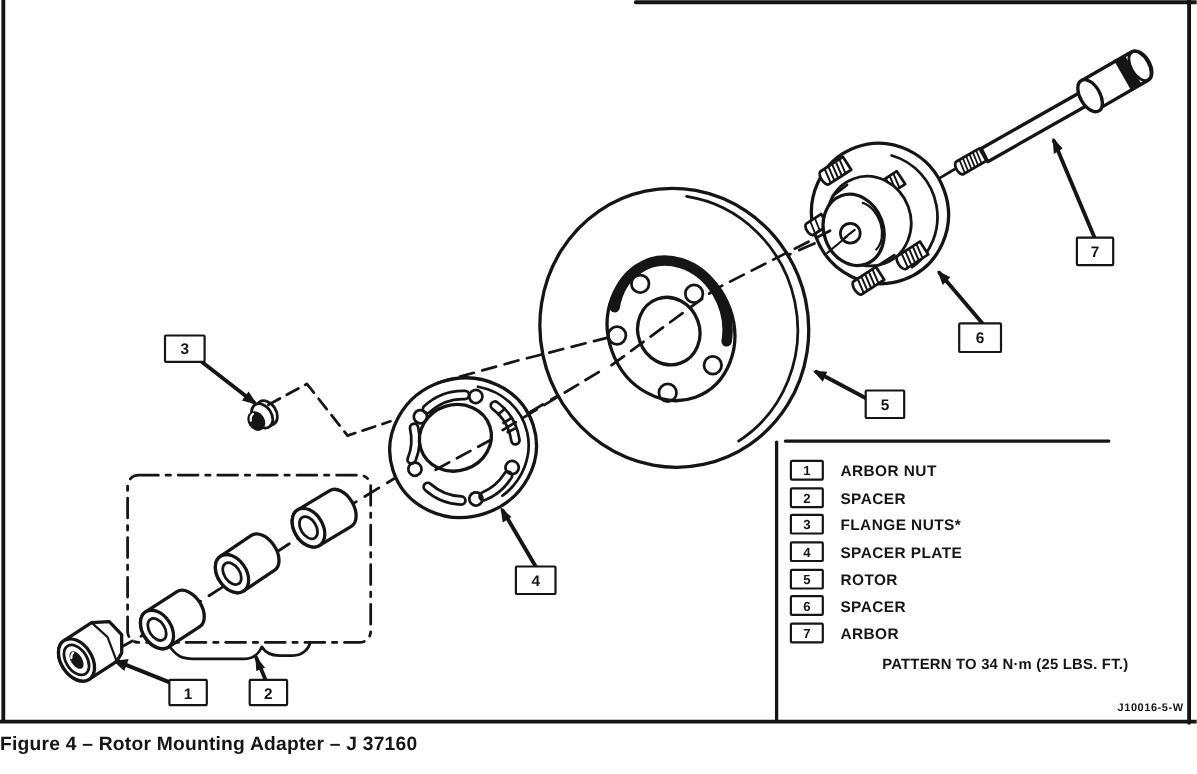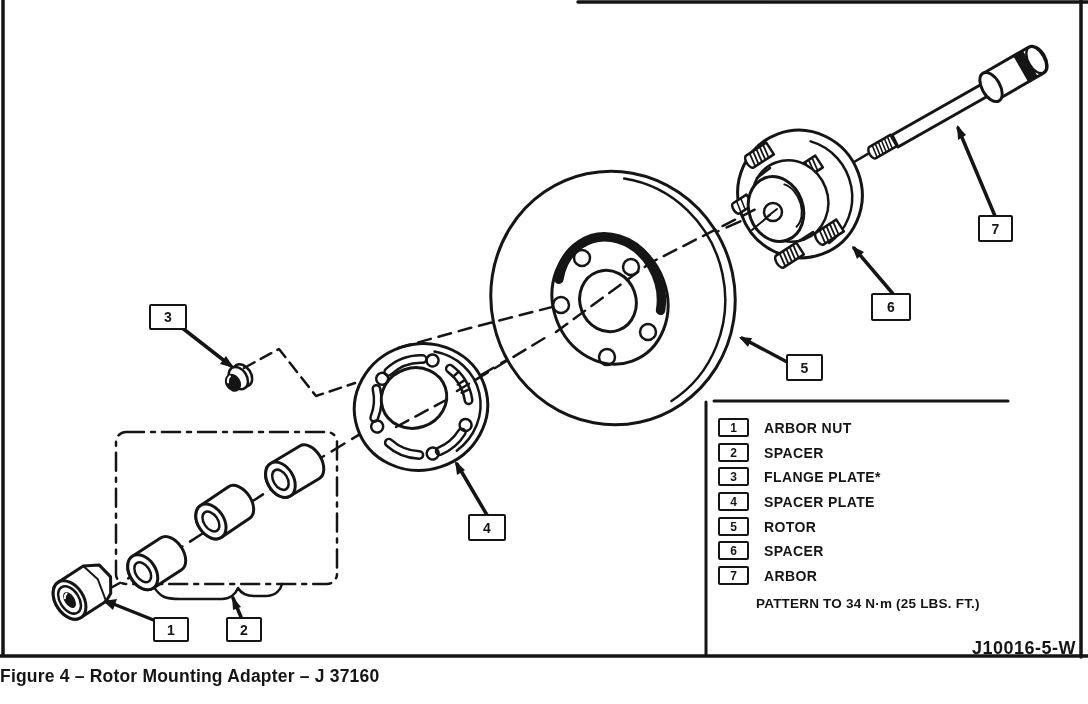--- a/index.html
+++ b/index.html
@@ -9,22 +9,22 @@
   .callout{position:absolute;background:#fff;border:2.5px solid #151515;border-radius:2px;
            display:flex;align-items:center;justify-content:center;
            font-size:14px;font-weight:bold;line-height:1;}
   .legend-row{position:absolute;left:718px;display:flex;align-items:center;gap:15px;}
   .lnum{width:27px;height:15px;border:2px solid #151515;border-radius:2px;background:#fff;
         display:flex;align-items:center;justify-content:center;
         font-size:12px;font-weight:bold;}
   .llabel{font-size:14px;font-weight:bold;letter-spacing:0.4px;white-space:nowrap;}
   #footnote{position:absolute;left:748px;top:595px;font-size:13.5px;font-weight:bold;
             line-height:17.5px;letter-spacing:0.2px;}
-  #footnote .fn2{padding-left:8px;}
-  #doc-code{position:absolute;right:12px;top:638px;font-size:18px;font-weight:bold;letter-spacing:0.5px;}
+  #footnote .fn2{padding-left:8px;margin-left:46px;}
+  #doc-code{position:absolute;right:12px;top:638px;font-size:10px;font-weight:bold;letter-spacing:0.5px;}
   #caption{position:absolute;left:0;top:666px;width:1088px;text-align:left;
            font-size:17.5px;font-weight:bold;letter-spacing:0.2px;}
 </style>
 </head>
 <body>
 
 <div id="page">
 
 <svg id="art" width="1088" height="704" viewBox="0 0 1088 704" fill="none" stroke="#151515" stroke-linecap="round" stroke-linejoin="round">
 
@@ -281,21 +281,21 @@
   <div class="legend-row" style="top:418px;">
     <span class="lnum">1</span>
     <span class="llabel">ARBOR NUT</span>
   </div>
   <div class="legend-row" style="top:443px;">
     <span class="lnum">2</span>
     <span class="llabel">SPACER</span>
   </div>
   <div class="legend-row" style="top:467px;">
     <span class="lnum">3</span>
-    <span class="llabel">FLANGE PLATE*</span>
+    <span class="llabel">FLANGE NUTS*</span>
   </div>
   <div class="legend-row" style="top:492px;">
     <span class="lnum">4</span>
     <span class="llabel">SPACER PLATE</span>
   </div>
   <div class="legend-row" style="top:517px;">
     <span class="lnum">5</span>
     <span class="llabel">ROTOR</span>
   </div>
   <div class="legend-row" style="top:541px;">

